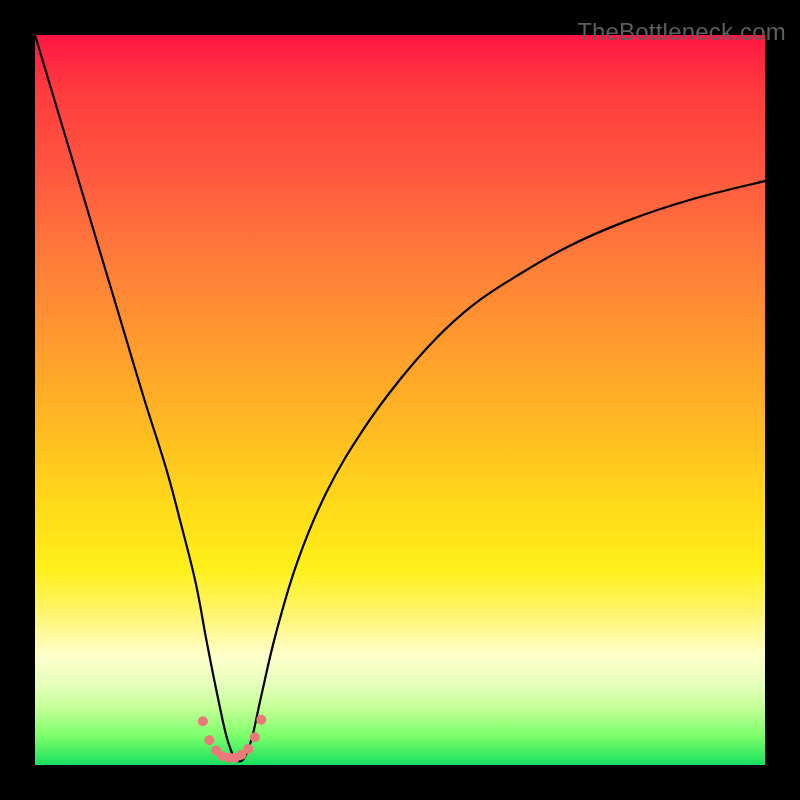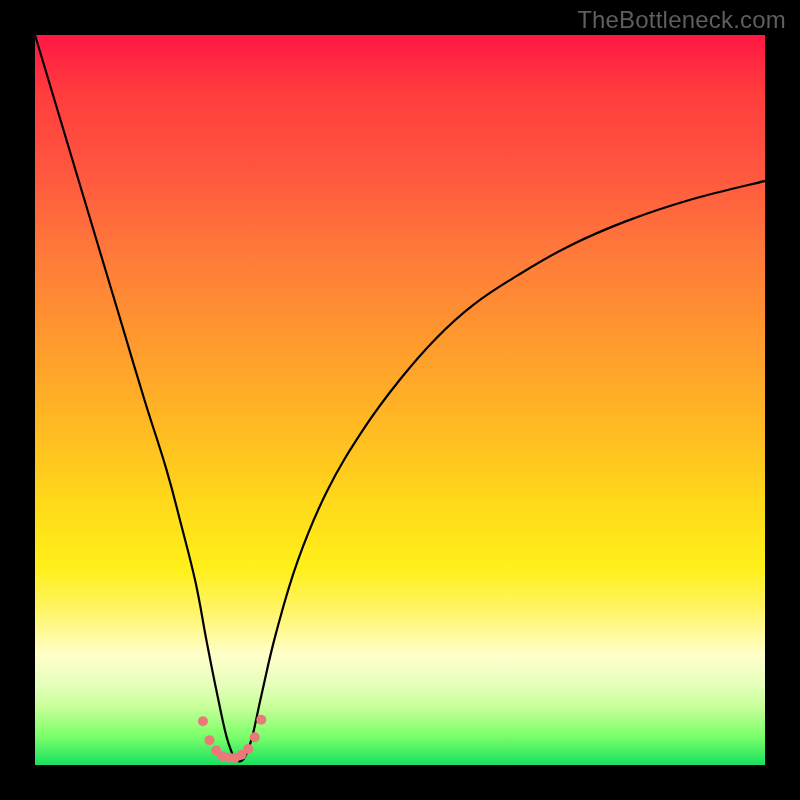--- a/index.html
+++ b/index.html
@@ -12,21 +12,21 @@
   }
   .frame {
     width: 800px;
     height: 800px;
     background: #000;
     position: relative;
     box-sizing: border-box;
   }
   .watermark {
     position: absolute;
-    top: 6px;
+    top: 18px;
     right: 14px;
     color: #5e5e5e;
     font-size: 24px;
     font-weight: 500;
     letter-spacing: 0.2px;
     z-index: 30;
     user-select: none;
   }
   .plot-area {
     position: absolute;

